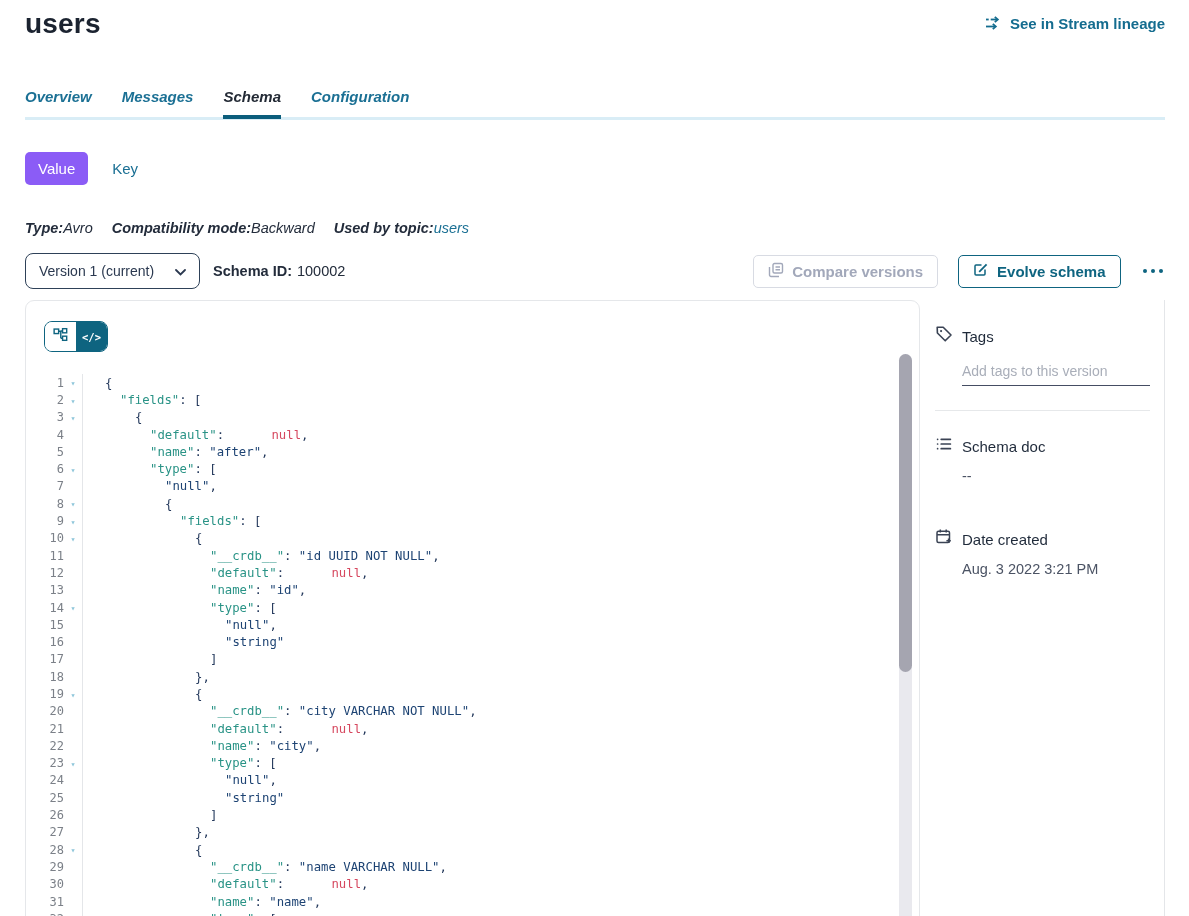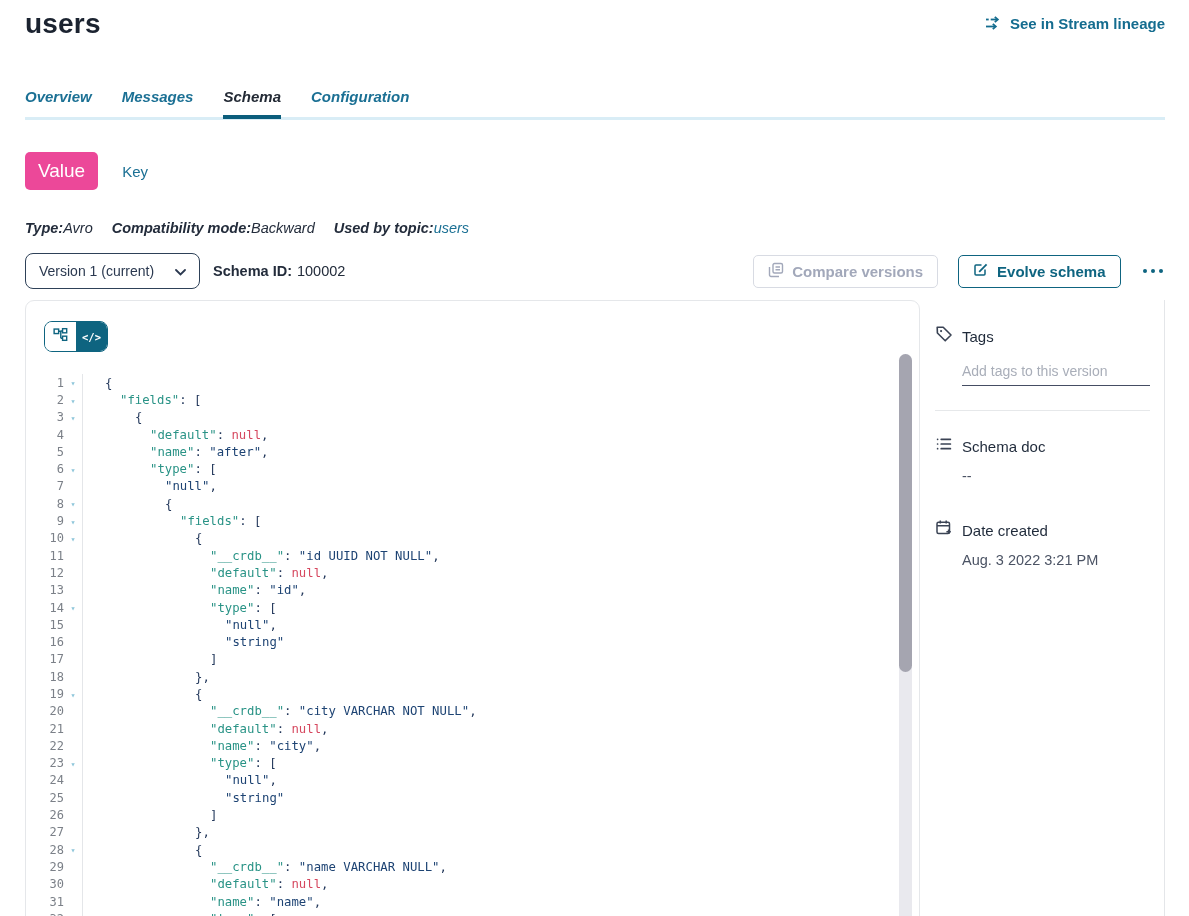--- a/index.html
+++ b/index.html
@@ -17,21 +17,21 @@
   .lineage-link svg { display:block; }
   
   .tabs { position:absolute; left:25px; right:24px; top:88px; height:32px;font-style:italic; }
   .tabs-track { position:absolute; left:0; right:0; bottom:0; height:3px; background:#d9edf6; }
   .tab-row { display:flex; gap:30px; }
   .tab { position:relative; font-size:15px; font-weight:600; color:#1b7094; padding-bottom:13px; cursor:pointer; }
   .tab.active { color:#232a35; }
   .tab.active::after { content:""; position:absolute; left:0; right:0; bottom:-1px; height:4px; background:#0c5e7c; z-index:2; }
   
   .vk-row { position:absolute; left:25px; top:152px; display:flex; align-items:center; gap:24px; }
-  .btn-value { background:#ec4899; color:#fff; border:none; border-radius:5px; font-size:19px; padding:8px 13px; font-family:inherit; cursor:pointer; }
+  .btn-value { background:#8b5cf6; color:#fff; border:none; border-radius:5px; font-size:15px; padding:8px 13px; font-family:inherit; cursor:pointer; }
   .btn-key { background:none; border:none; color:#1b7094; font-size:15px; font-family:inherit; cursor:pointer; }
   
   .meta-row { position:absolute; left:25px; top:220px; display:flex; gap:19px; font-size:14.5px; color:#232c3b; }
   .meta-item { display:flex; gap:0; align-items:baseline;font-style:italic; }
   .meta-label { font-weight:700; }
   .meta-link { color:#1b7094; cursor:pointer; }
   
   .version-bar { position:absolute; left:25px; right:24px; top:253px; height:36px; display:flex; align-items:center; }
   .version-select {
     width:175px; height:36px; border:1px solid #2e4158; border-radius:8px; background:#fff;
@@ -61,38 +61,38 @@
   .seg-code { background:#0e6480; color:#fff; font-family:"DejaVu Sans Mono", monospace; font-size:10.5px; font-weight:700; }
   
   .code-lines { margin-top:22px; font-family:"DejaVu Sans Mono", monospace; font-size:12.3px; }
   .cl { display:flex; height:17.3px; align-items:center; }
   .gut { display:flex; align-self:stretch; align-items:center; border-right:1px solid #e4e6e9; }
   .ln { width:38px; text-align:right; color:#7b8088; font-size:12px; }
   .fold { width:18px; text-align:center; color:#8fc6da; font-size:8.5px; line-height:1; padding-top:2px; cursor:pointer; }
   .code { white-space:pre; }
   .tk-k { color:#299386; }
   .tk-s { color:#1d4373; }
-  .tk-x { color:#d6485f; }
+  .tk-x { color:#d6485f;margin-left:40px; }
   .tk-p { color:#24395c; }
   
   .vscroll { position:absolute; top:53px; bottom:8px; right:7px; width:13px; border-radius:7px; background:#e9e9ee; }
   .vthumb { position:absolute; top:0; left:0; width:13px; height:318px; border-radius:7px; background:#a5a5b0; }
   
   .sidebar { width:230px; margin-left:15px; border-right:1px solid #e4e6e9; padding-top:25px; }
   .side-head { display:flex; align-items:center; gap:9px; color:#2b3342; }
   .side-head svg { flex:none; color:#3a4354; }
   .side-title { font-size:15px; font-weight:400; color:#1f2a3a; }
   .tags-input {
     display:block; margin:14px 0 0 27px; width:188px; border:none; border-bottom:1.5px solid #454d63;
     font-size:14px; font-family:inherit; color:#232c3b; padding:2px 0 6px 0; outline:none; background:transparent;
   }
   .tags-input::placeholder { color:#a9aeb9; }
   .side-divider { margin:24px 0 0 0; width:215px; height:1px; background:#e6e8ea; border:none; }
   .sec-doc { margin-top:24px; }
-  .sec-date { margin-top:35px; }
+  .sec-date { margin-top:44px; }
   .side-value { margin:11px 0 0 27px; font-size:14.5px; color:#4b5364; }
 </style>
 </head>
 <body>
 
 <div class="page">
 
   <h1 class="page-title">users</h1>
   <a class="lineage-link">
     <span>

